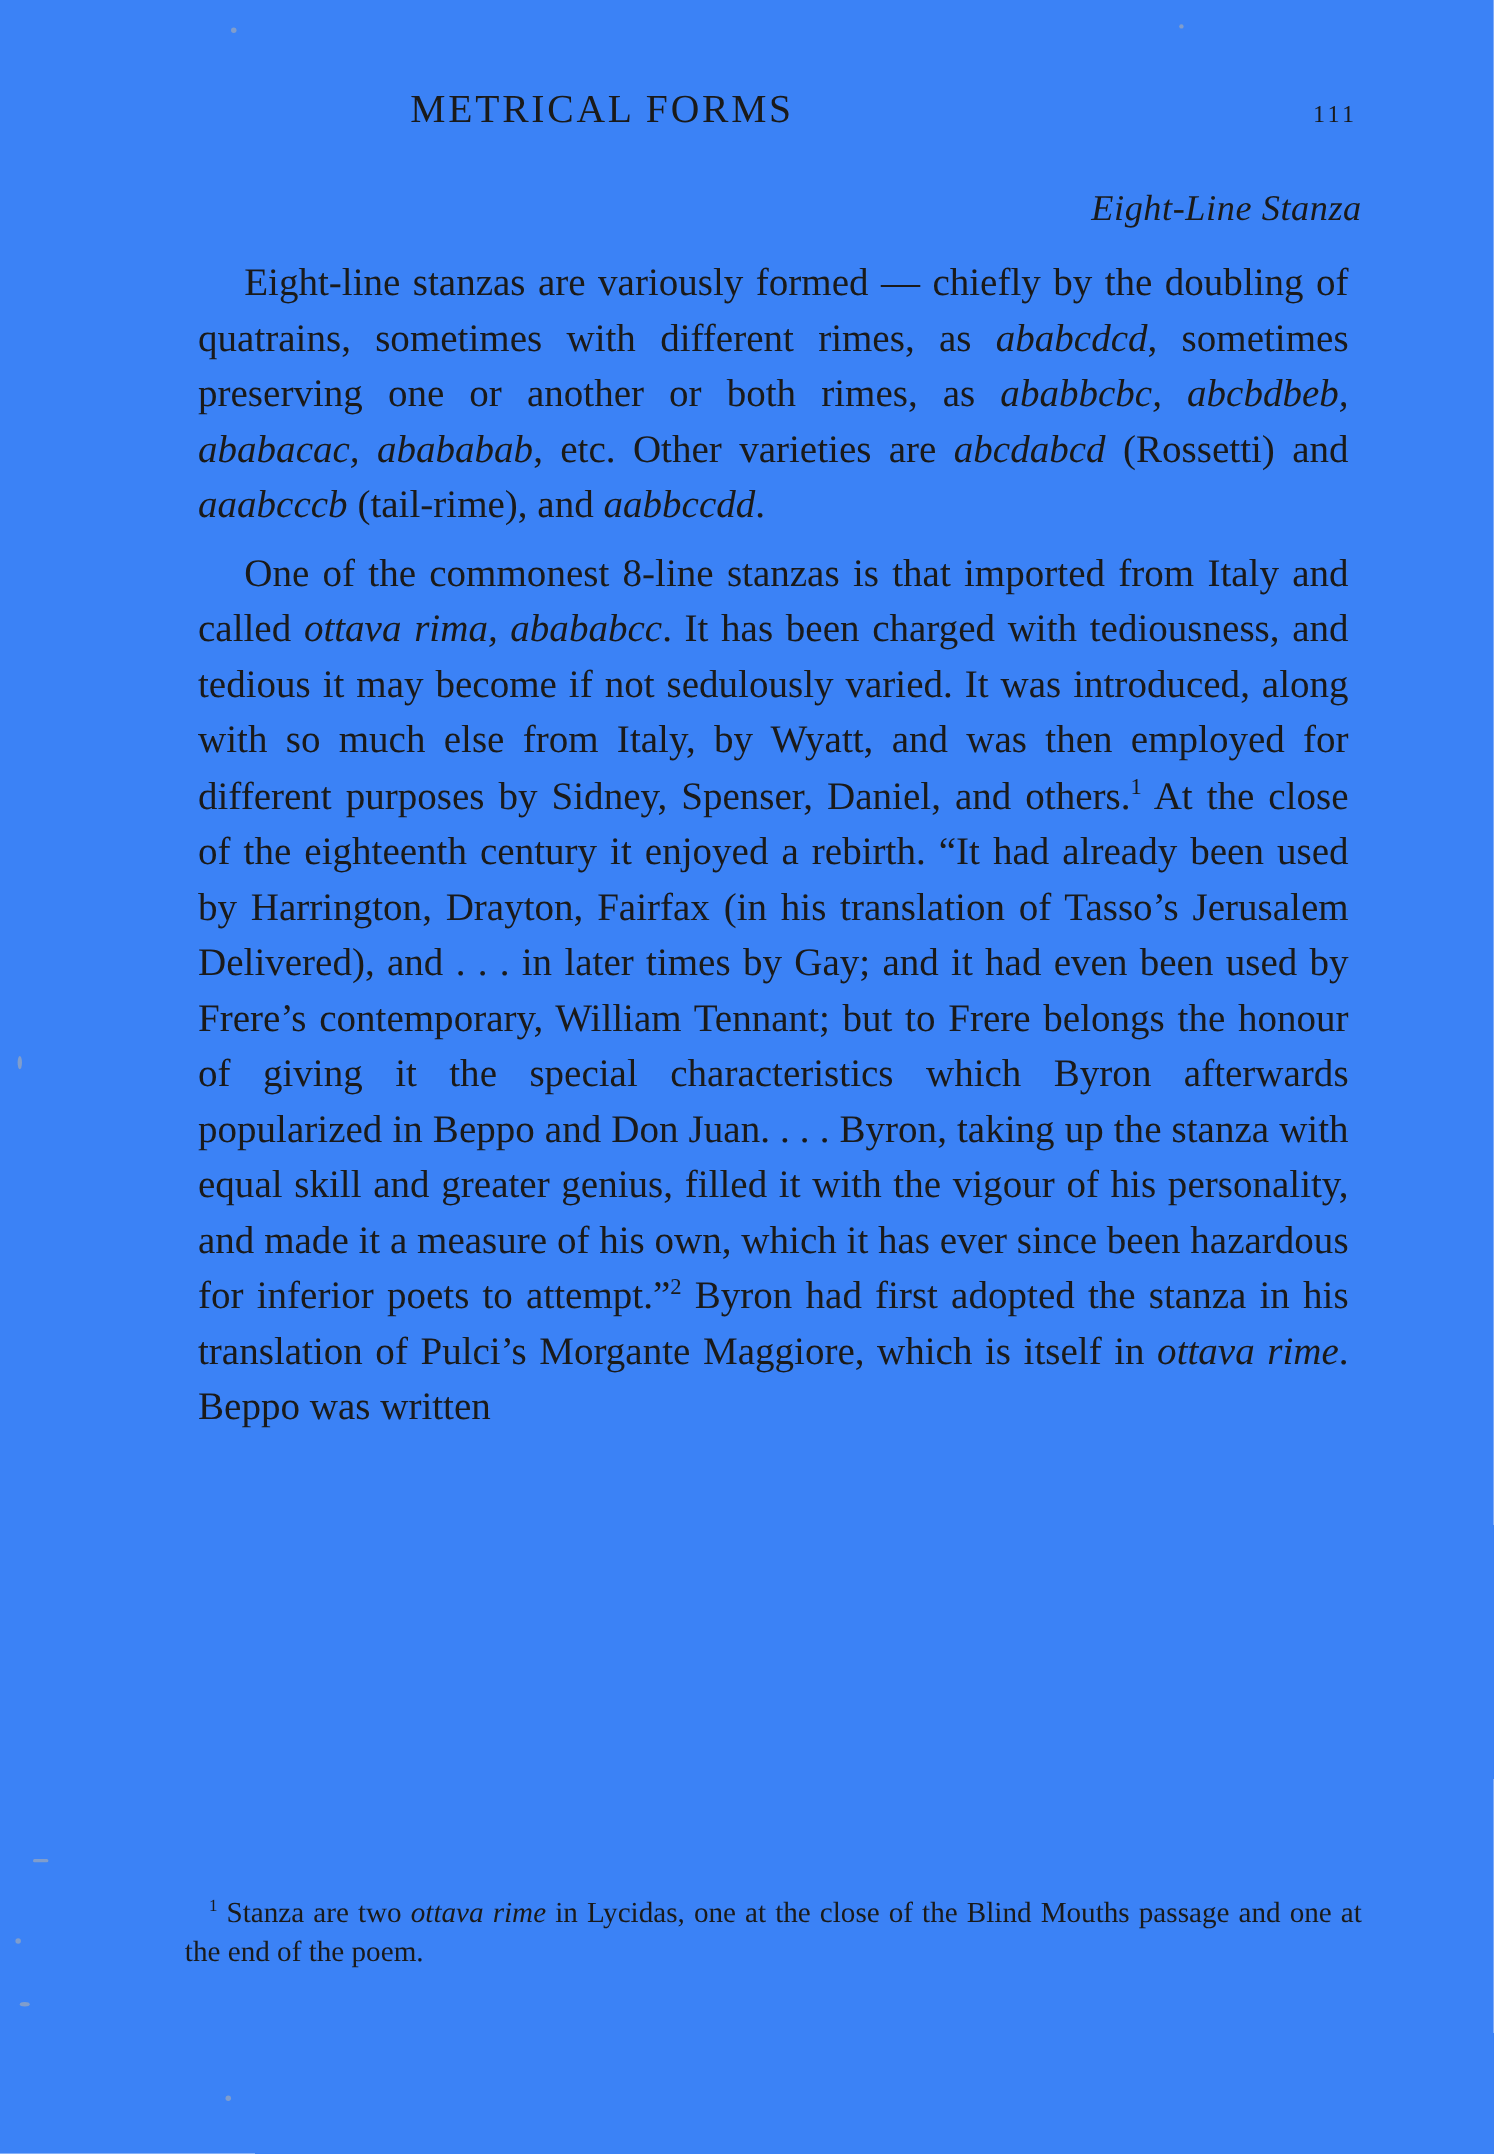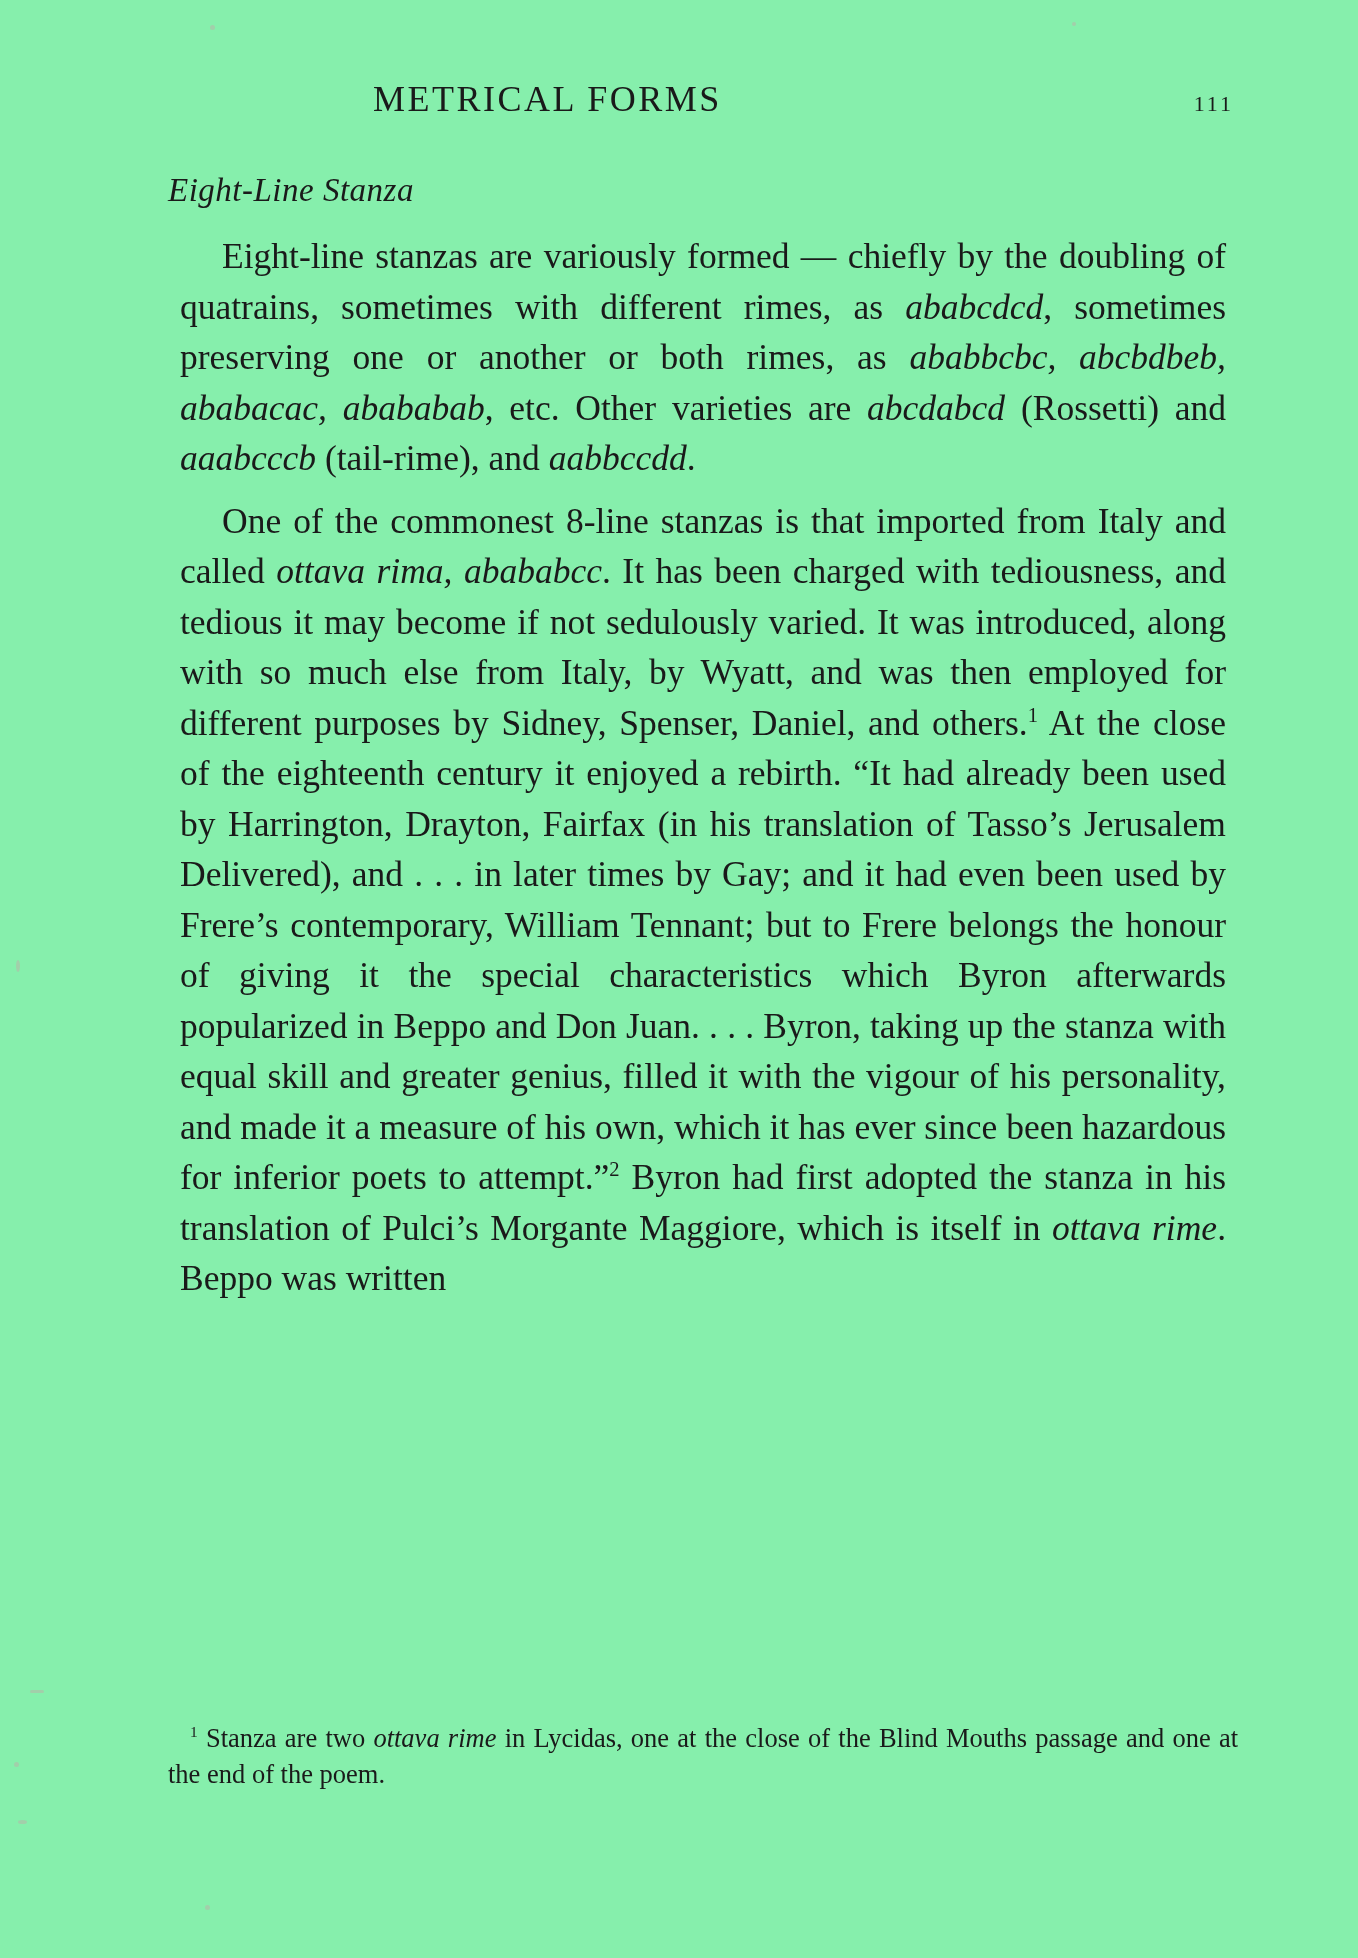--- a/index.html
+++ b/index.html
@@ -13,21 +13,21 @@
     position: relative;
     font-family: "Liberation Serif", serif;
     color: #1a1a1a;
     overflow: hidden;
   }
   .page {
     position: absolute;
     top: 0; left: 0;
     width: 1358px;
     height: 1958px;
-    background: #86efac;
+    background: #3b82f6;
   }
   .content {
     position: absolute;
     left: 168px;
     top: 78px;
     width: 1070px;
   }
   .running-head {
     display: flex;
     align-items: baseline;
@@ -41,21 +41,21 @@
     margin-left: 205px;
     white-space: nowrap;
   }
   .folio {
     margin-left: auto;
     font-size: 22px;
     letter-spacing: 3px;
     padding-right: 4px;
   }
   .section-title {
-    text-align: left;
+    text-align: right;
     font-style: italic;
     font-size: 33px;
     letter-spacing: 0.5px;
     margin-bottom: 22px;
   }
   p.body {
     margin: 12px;
     font-size: 35.5px;
     line-height: 50.5px;
     text-align: justify;

